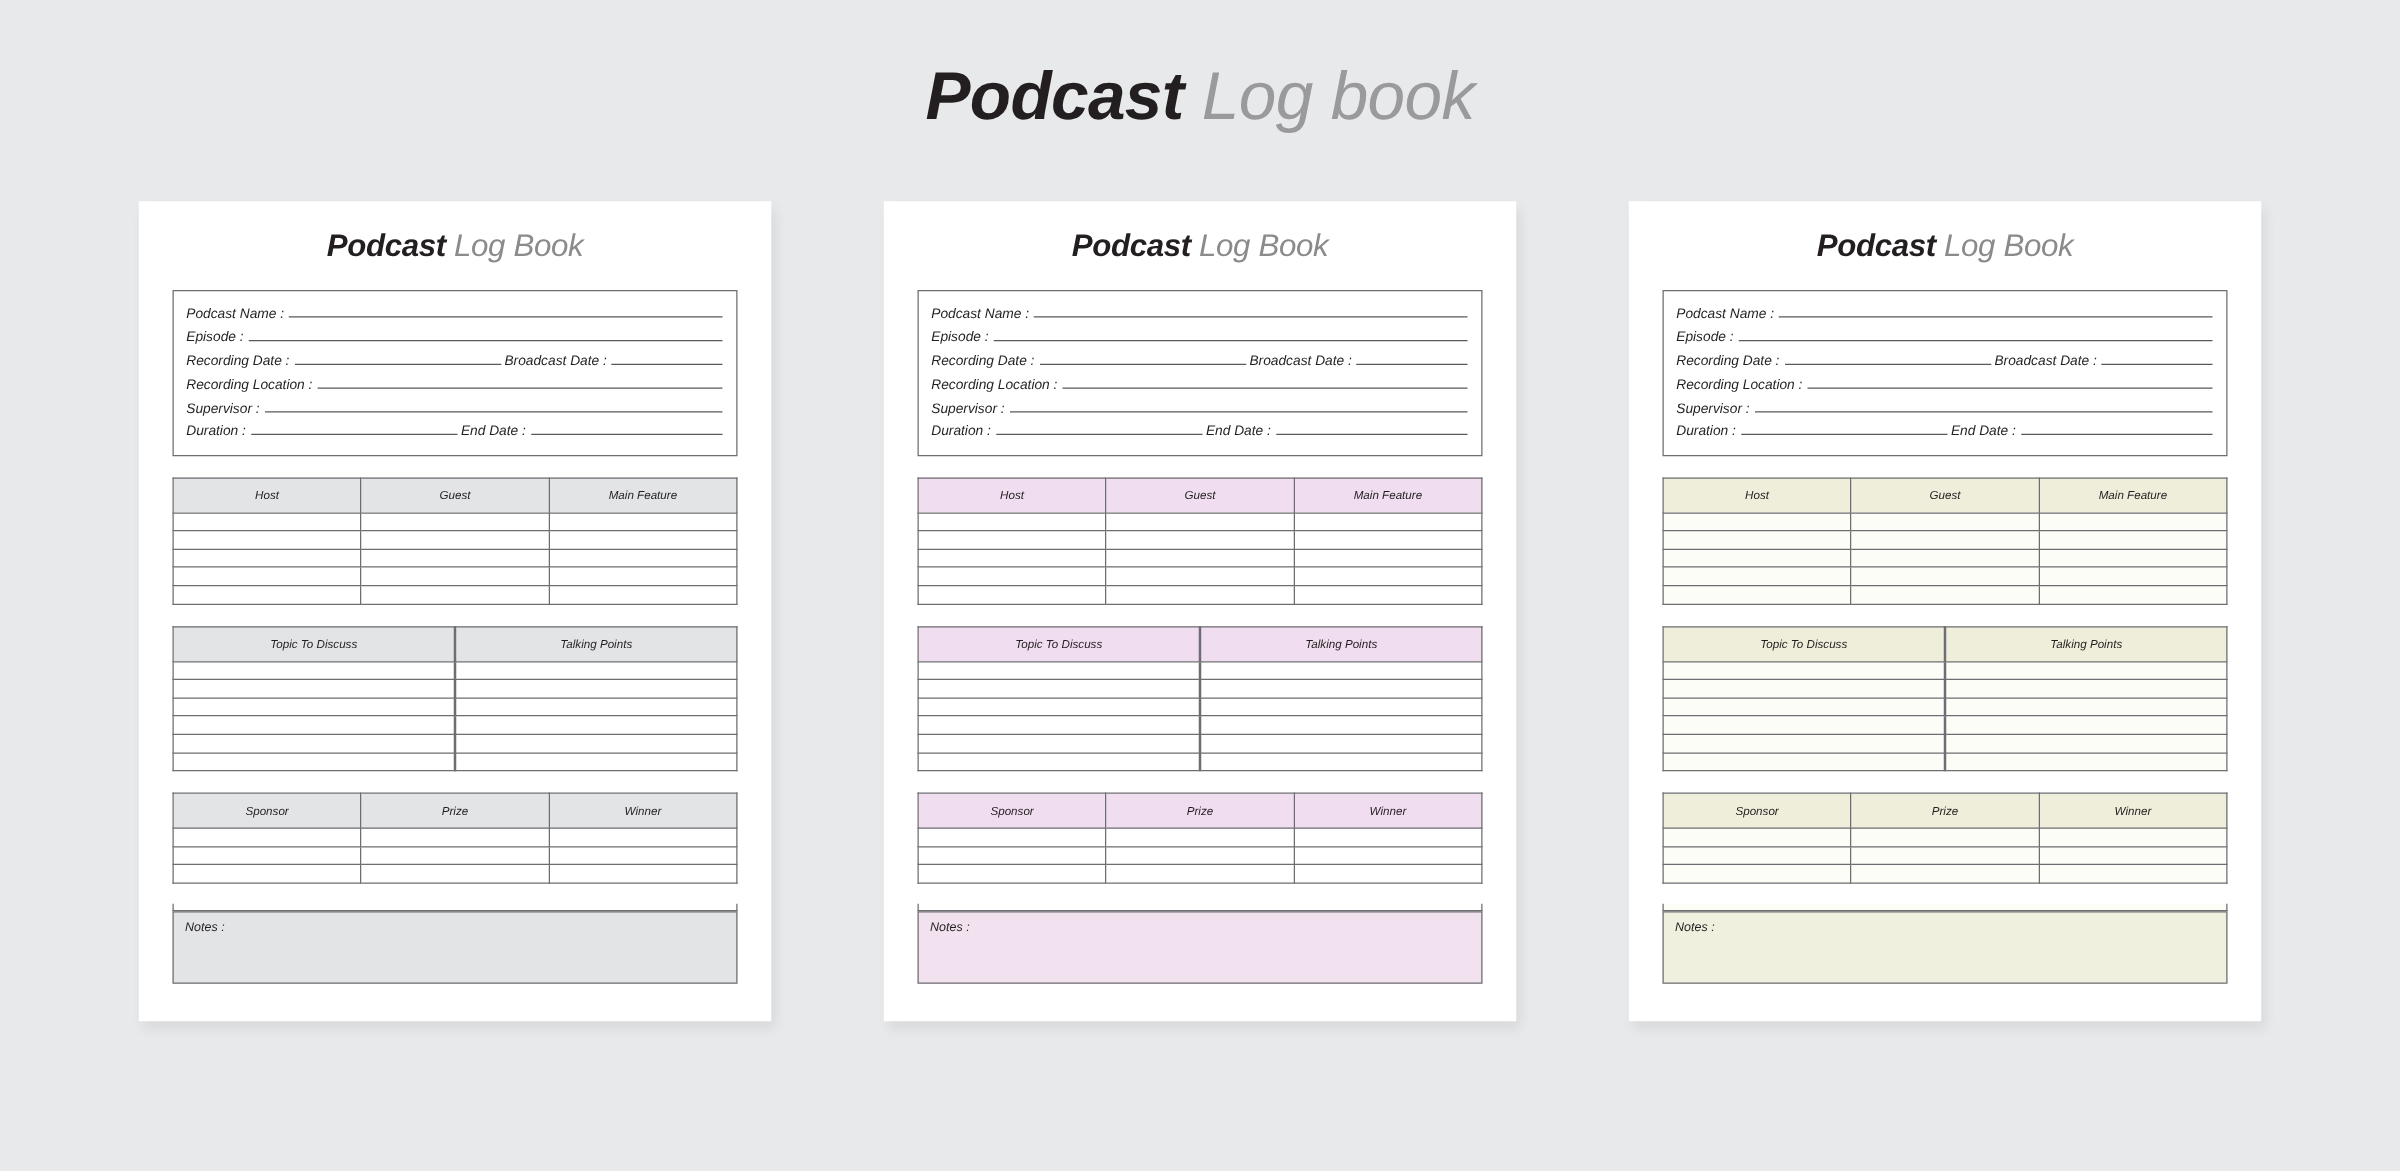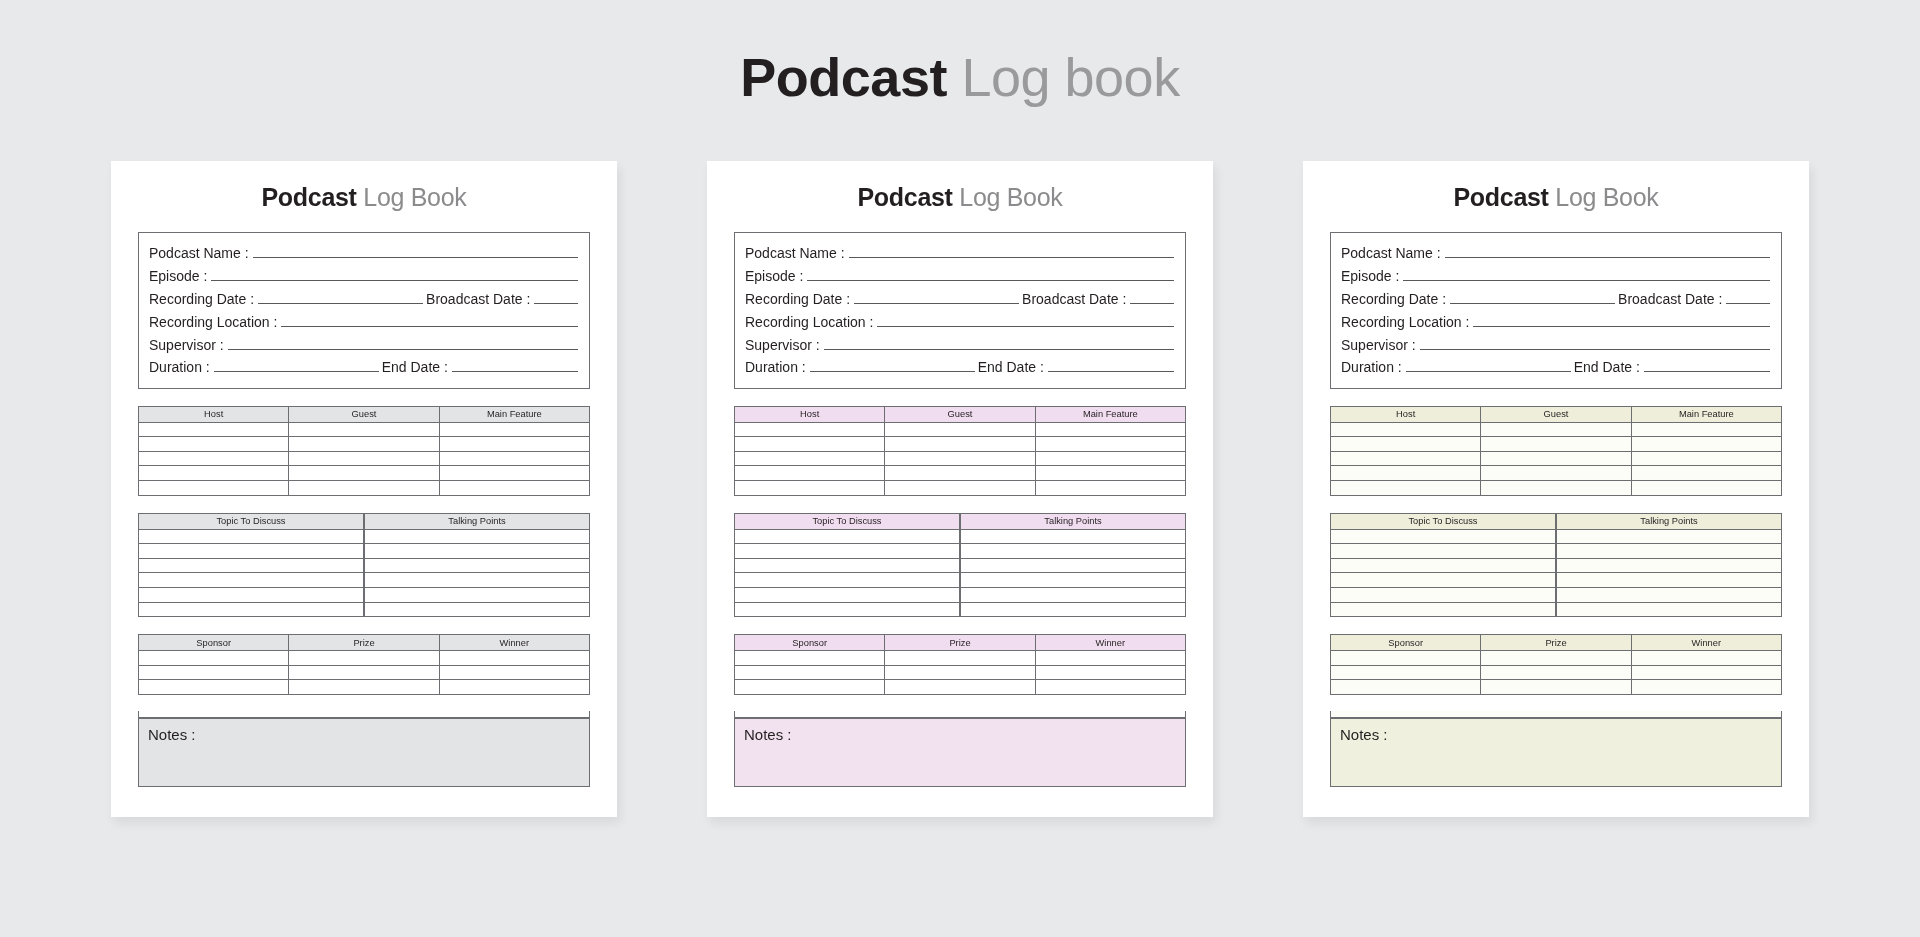--- a/index.html
+++ b/index.html
@@ -6,20 +6,21 @@
   html, body {
     width: 1920px; height: 937px;
     background: #e8e9eb;
     font-family: "Liberation Sans", sans-serif;
     overflow: hidden;
   }
   .page {
     position: relative;
     width: 1920px; height: 937px;
     background: #e8e9eb;
+    font-style: italic;
   }
 
   
   .main-title {
     position: absolute;
     top: 46px; left: 0; right: 0;
     text-align: center;
     font-size: 54px;
     letter-spacing: -0.5px;
     white-space: nowrap;
@@ -56,21 +57,21 @@
 
   
   .info-box {
     border: 1px solid #6d6e71;
     padding: 9px 9px 9px 10px;
     margin-bottom: 17px;
   }
   .info-row {
     display: flex;
     align-items: baseline;
-    font-size: 14px;
+    font-size: 11px;
     color: #231f20;
     padding: 3.4px 0;
     white-space: nowrap;
   }
   .info-label { flex: none; }
   .info-rule {
     flex: 1 1 auto;
     border-bottom: 1px solid #58595b;
     margin: 0 2px 0 4px;
     height: 6px;
@@ -87,21 +88,21 @@
   }
   table.grid th, table.grid td {
     border: 1px solid #6d6e71;
     height: 14.6px;
     font-size: 9.3px;
     font-weight: normal;
     color: #231f20;
     text-align: center;
     padding: 0;
   }
-  table.grid th { height: 16px; }
+  table.grid th { height: 28px; }
 
   .three-col { margin-bottom: 17px; }
   .sponsor-table { margin-bottom: 16px; }
 
   
   .lists {
     display: flex;
     gap: 0;
     margin-bottom: 17px;
   }
@@ -115,21 +116,21 @@
     border-bottom: 1px solid #6d6e71;
     border-top: none;
   }
 
   
   .notes {
     border: 1px solid #6d6e71;
     flex: 1 1 auto;
     min-height: 58px;
     padding: 7px 0 0 9px;
-    font-size: 15px;
+    font-size: 10px;
     color: #231f20;
   }
 
   
   .theme-gray table.grid th { background: #e3e4e6; }
   .theme-gray table.grid td { background: #ffffff; }
   .theme-gray .spacer-row { background: #ffffff; }
   .theme-gray .notes { background: #e3e4e6; }
 
   

